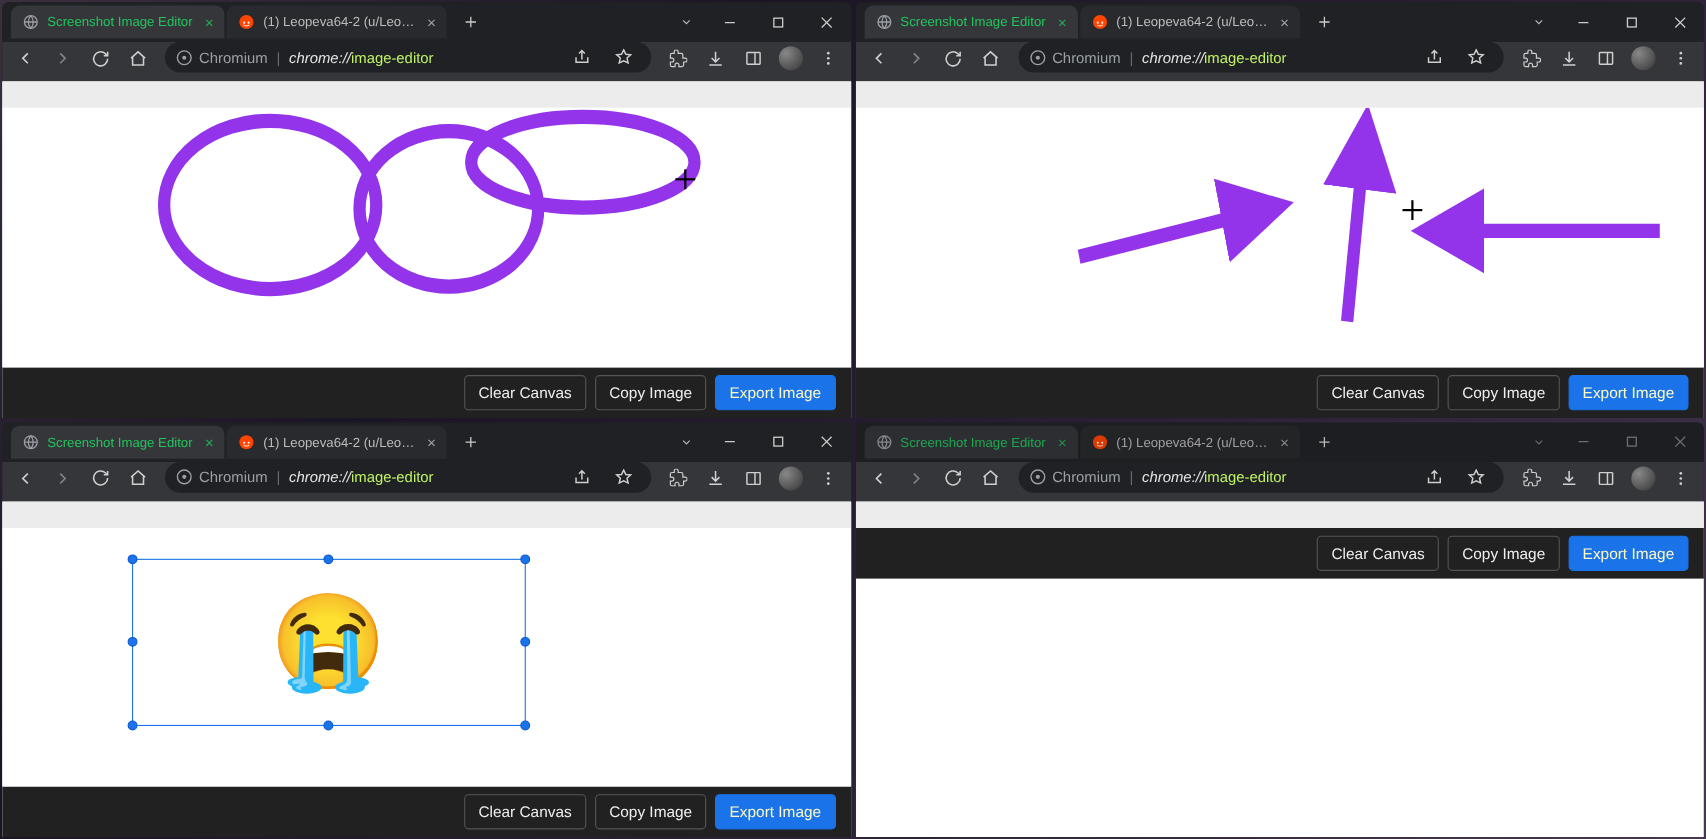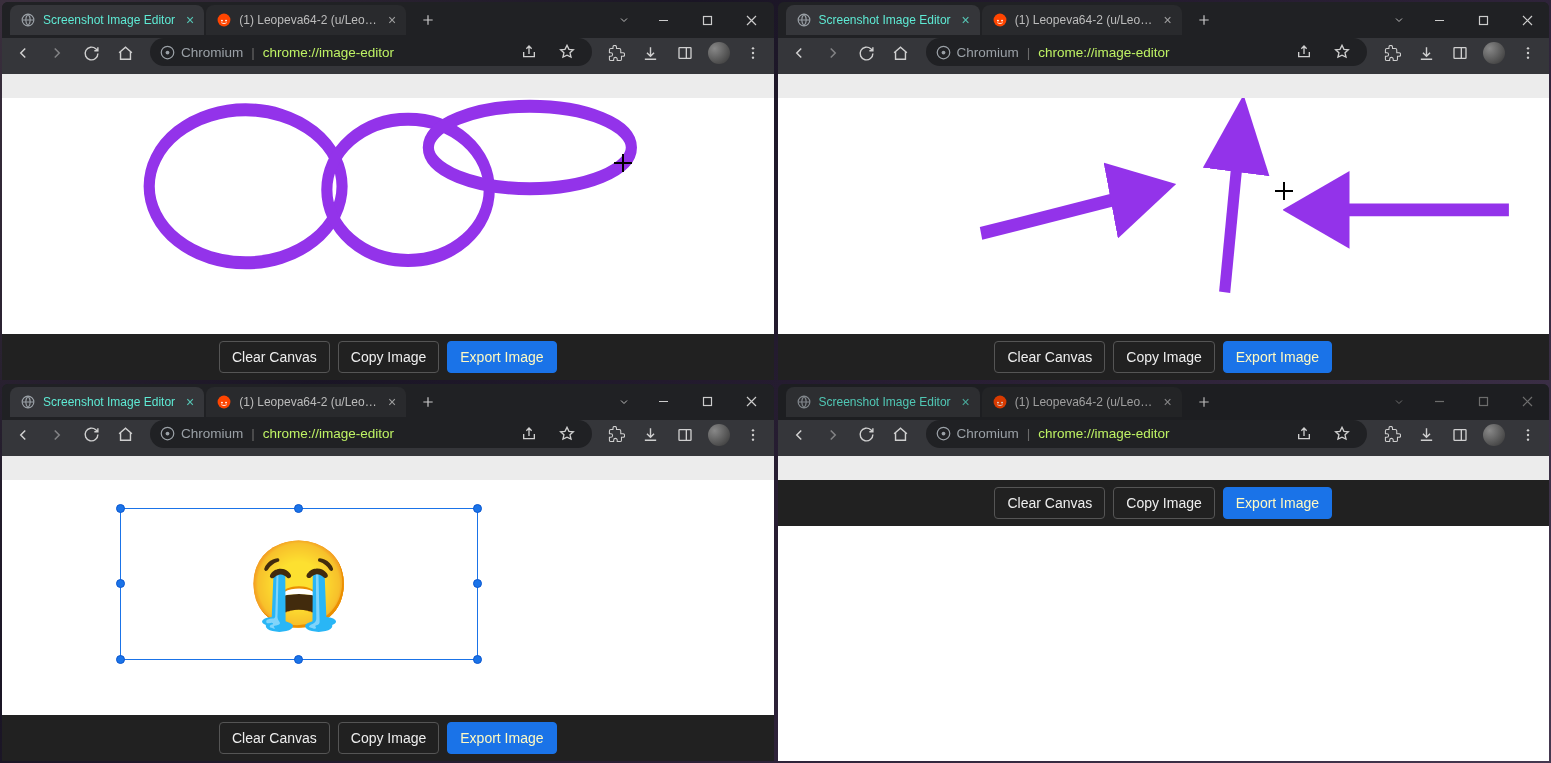--- a/index.html
+++ b/index.html
@@ -46,21 +46,21 @@
   .tab {
     background: #35363a;
     height: 30px;
     display: flex;
     align-items: center;
     padding: 0 10px 0 10px;
     border-radius: 8px 8px 0 0;
     gap: 7px;
     margin-right: 2px;
     font-size: 12px;
-    color: #5eead4;
+    color: #22c55e;
     max-width: 200px;
     position: relative;
   }
   .tab.inactive { background: #292a2d; color: #bcbcbc;}
   .tab .favicon { width: 16px; height: 16px; display:inline-flex; align-items:center; justify-content:center; flex-shrink:0;}
   .tab .title { white-space: nowrap; overflow: hidden; text-overflow: ellipsis; flex:1; }
   .tab .close { font-size: 14px; opacity: .8; margin-left:4px; cursor:pointer; flex-shrink:0;}
   .newtab { width: 28px; height: 28px; display:flex; align-items:center; justify-content:center; color:#ccc; cursor:pointer; margin-left:6px;}
   .wincontrols {
     display: flex;
@@ -88,21 +88,21 @@
     display: flex;
     align-items: center;
     padding: 0 10px;
     margin: 0 6px;
     gap: 8px;
     font-size: 13.5px;
     color: #bfbfbf;
   }
   .omnibox .secure { color:#9aa0a6; display:flex; align-items:center; gap:6px;}
   .omnibox .divider { color:#6a6a6a; }
-  .omnibox .path-dim { color:#bef264; }
+  .omnibox .path-dim { color:#e5e5e5;font-style:italic; }
   .omnibox .path-light { color:#bef264; }
   .avatar-circle { width:22px; height:22px; border-radius:50%; background: radial-gradient(circle at 30% 30%, #888, #333); }
   .page {
     flex: 1;
     display: flex;
     flex-direction: column;
     background: #fff;
   }
   .gray-strip {
     height: 24px;
@@ -112,21 +112,21 @@
     flex: 1;
     background: #fff;
     position: relative;
     overflow: hidden;
   }
   .bottom-bar {
     height: 46px;
     background: #212121;
     display: flex;
     align-items: center;
-    justify-content: center;
+    justify-content: flex-end;
     padding: 0 14px;
     gap: 8px;
   }
   .btn {
     height: 32px;
     padding: 0 12px;
     border-radius: 4px;
     border: 1px solid #555;
     background: #212121;
     color: #eee;

